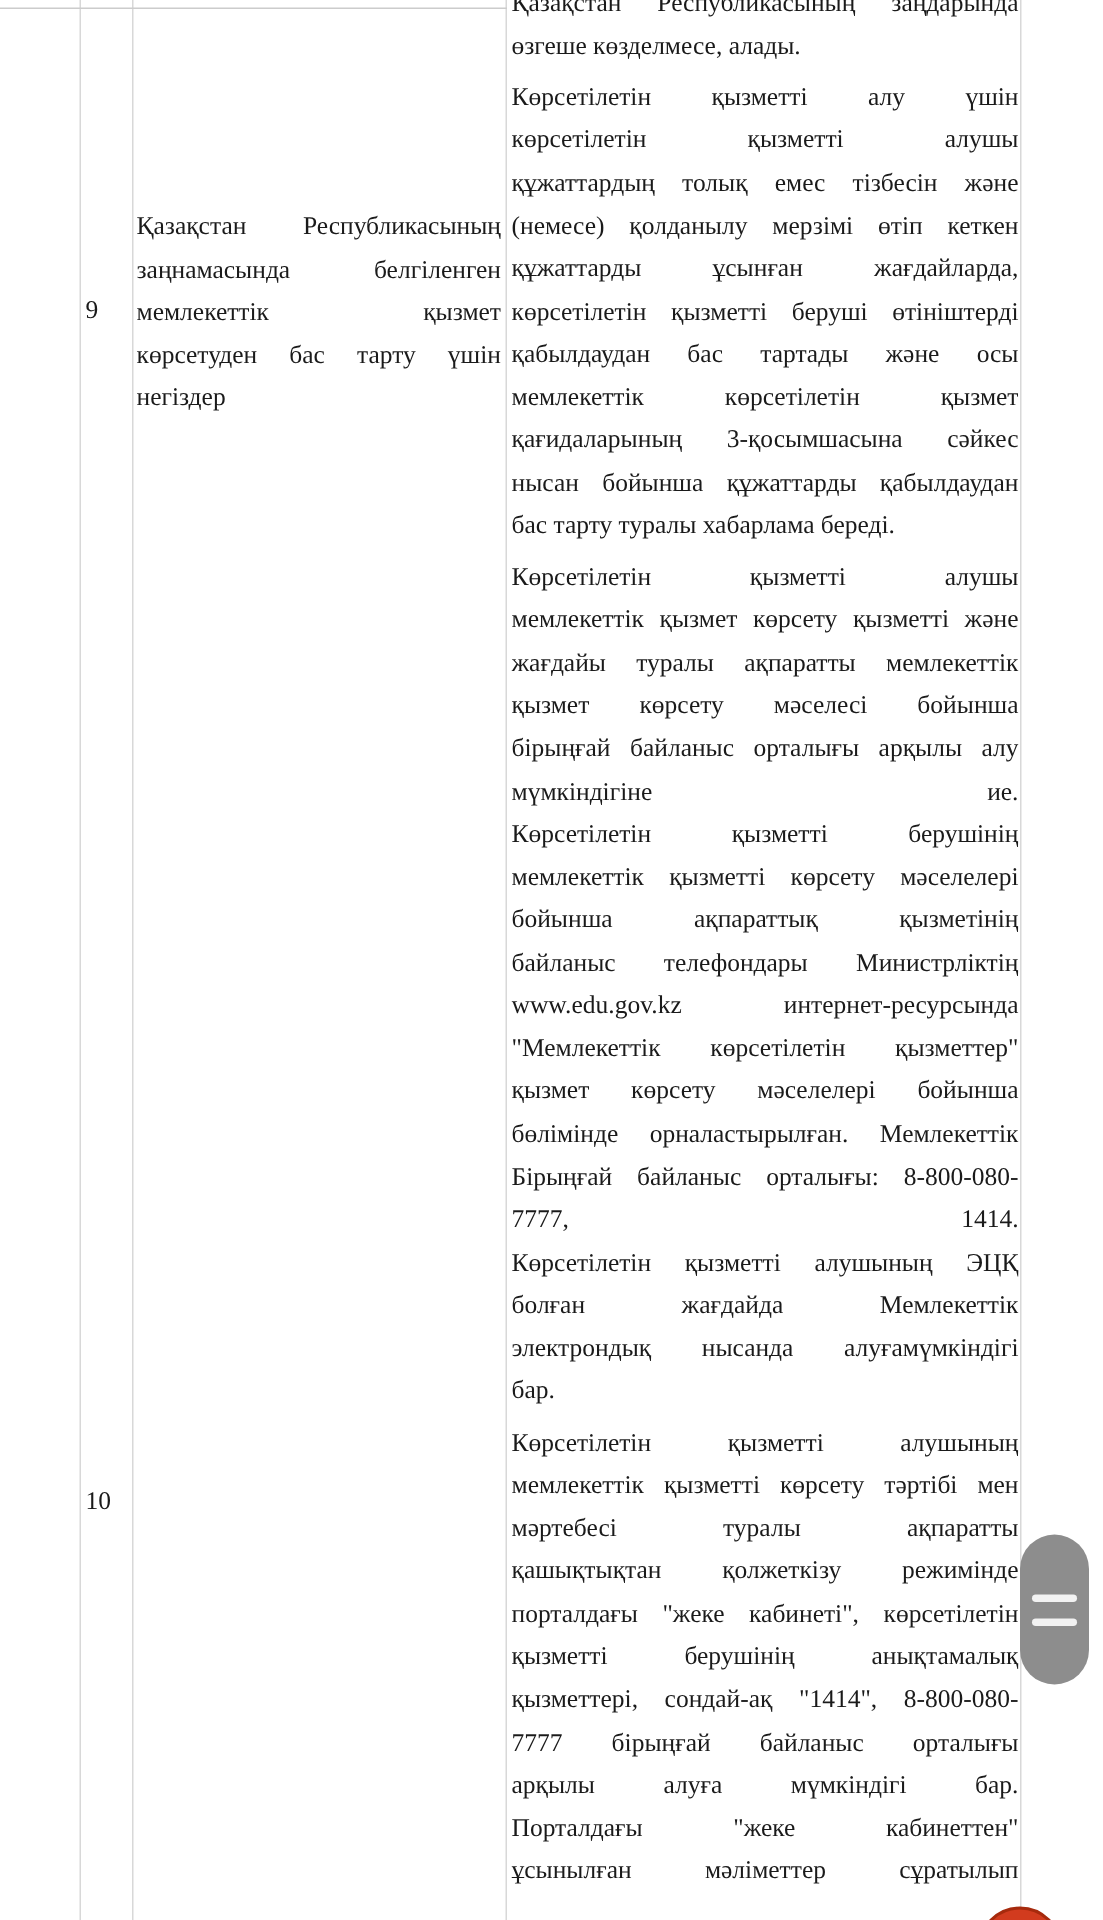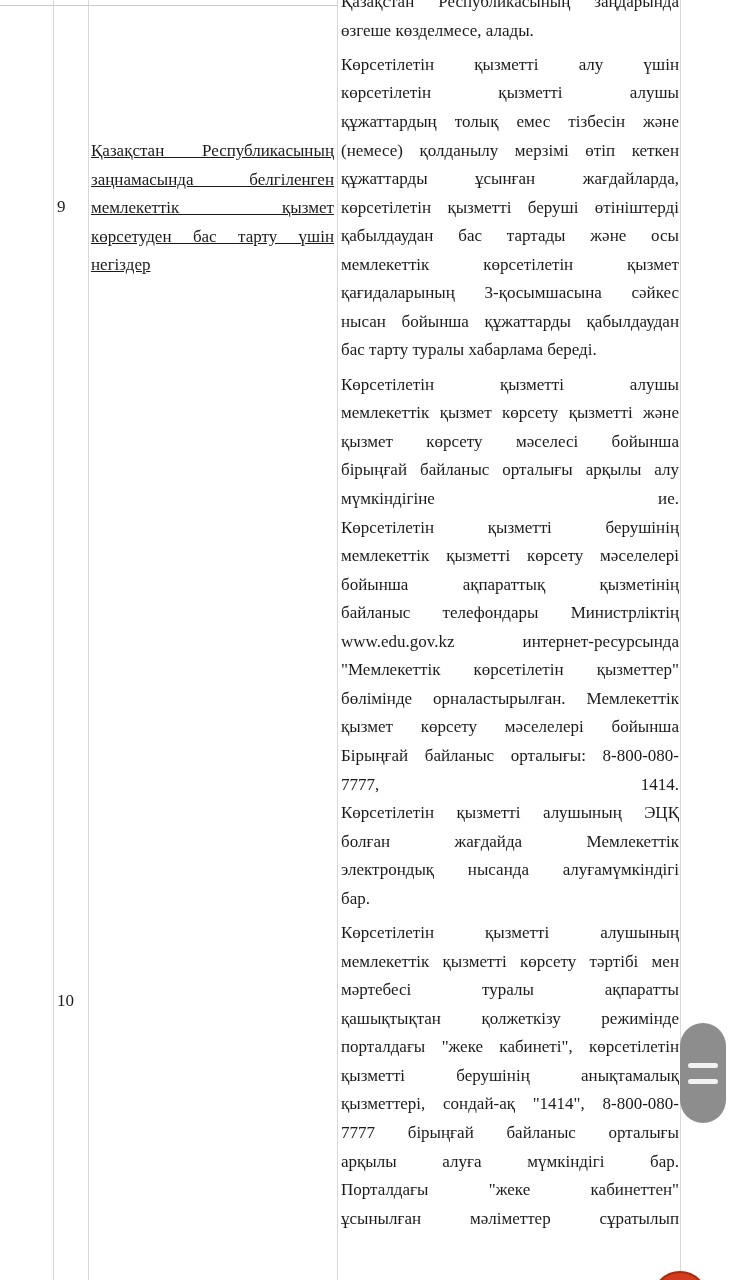--- a/index.html
+++ b/index.html
@@ -18,21 +18,21 @@
   .tline{
     text-align:justify; text-align-last:justify;
     height:28.571px; line-height:28.571px; overflow:hidden;
   }
   .tline.left{text-align-last:left;}
   .para{margin-bottom:5.7px;}
   .rownum{position:absolute; left:53px; width:35px; padding-left:4px; box-sizing:border-box;
     line-height:28.571px; text-align:left;}
   .num9{top:193px;}
   .num10{top:943px;margin-top:44px;}
-  .label{position:absolute; left:91px; width:243px;text-decoration:underline;}
+  .label{position:absolute; left:91px; width:243px;}
   .label9{top:137px;}
   .label10{top:857px;}
   .col3{position:absolute; left:341px; top:-12px; width:338px;}
   .scroll-handle{
     position:absolute; left:680px; top:1023px; width:46px; height:100px;
     border-radius:23px; background:var(--handle); z-index:5;
   }
   .handle-icon{position:absolute; left:8px; top:40px; width:30px; height:21px;}
   .handle-bar{position:absolute; left:0; width:30px; height:5px; border-radius:2.5px; background:var(--handle-bar);}
   .hb1{top:0;} .hb2{top:16px;}
@@ -85,31 +85,32 @@
           <div class="tline">мемлекеттік көрсетілетін қызмет</div>
           <div class="tline">қағидаларының 3-қосымшасына сәйкес</div>
           <div class="tline">нысан бойынша құжаттарды қабылдаудан</div>
           <div class="tline left">бас тарту туралы хабарлама береді.</div>
         </div>
       </div>
     <div>
         <div class="para">
           <div class="tline">Көрсетілетін қызметті алушы</div>
           <div class="tline">мемлекеттік қызмет көрсету қызметті және</div>
+          <div class="tline">жағдайы туралы ақпаратты мемлекеттік</div>
           <div class="tline">қызмет көрсету мәселесі бойынша</div>
           <div class="tline">бірыңғай байланыс орталығы арқылы алу</div>
           <div class="tline">мүмкіндігіне ие.</div>
           <div class="tline">Көрсетілетін қызметті берушінің</div>
           <div class="tline">мемлекеттік қызметті көрсету мәселелері</div>
           <div class="tline">бойынша ақпараттық қызметінің</div>
           <div class="tline">байланыс телефондары Министрліктің</div>
           <div class="tline">www.edu.gov.kz интернет-ресурсында</div>
           <div class="tline">"Мемлекеттік көрсетілетін қызметтер"</div>
+          <div class="tline">қызмет көрсету мәселелері бойынша</div>
           <div class="tline">бөлімінде орналастырылған. Мемлекеттік</div>
-          <div class="tline">қызмет көрсету мәселелері бойынша</div>
           <div class="tline">Бірыңғай байланыс орталығы: 8-800-080-</div>
           <div class="tline">7777, 1414.</div>
           <div class="tline">Көрсетілетін қызметті алушының ЭЦҚ</div>
           <div class="tline">болған жағдайда Мемлекеттік</div>
           <div class="tline">электрондық нысанда алуғамүмкіндігі</div>
           <div class="tline left">бар.</div>
         </div>
         <div class="para">
           <div class="tline">Көрсетілетін қызметті алушының</div>
           <div class="tline">мемлекеттік қызметті көрсету тәртібі мен</div>

